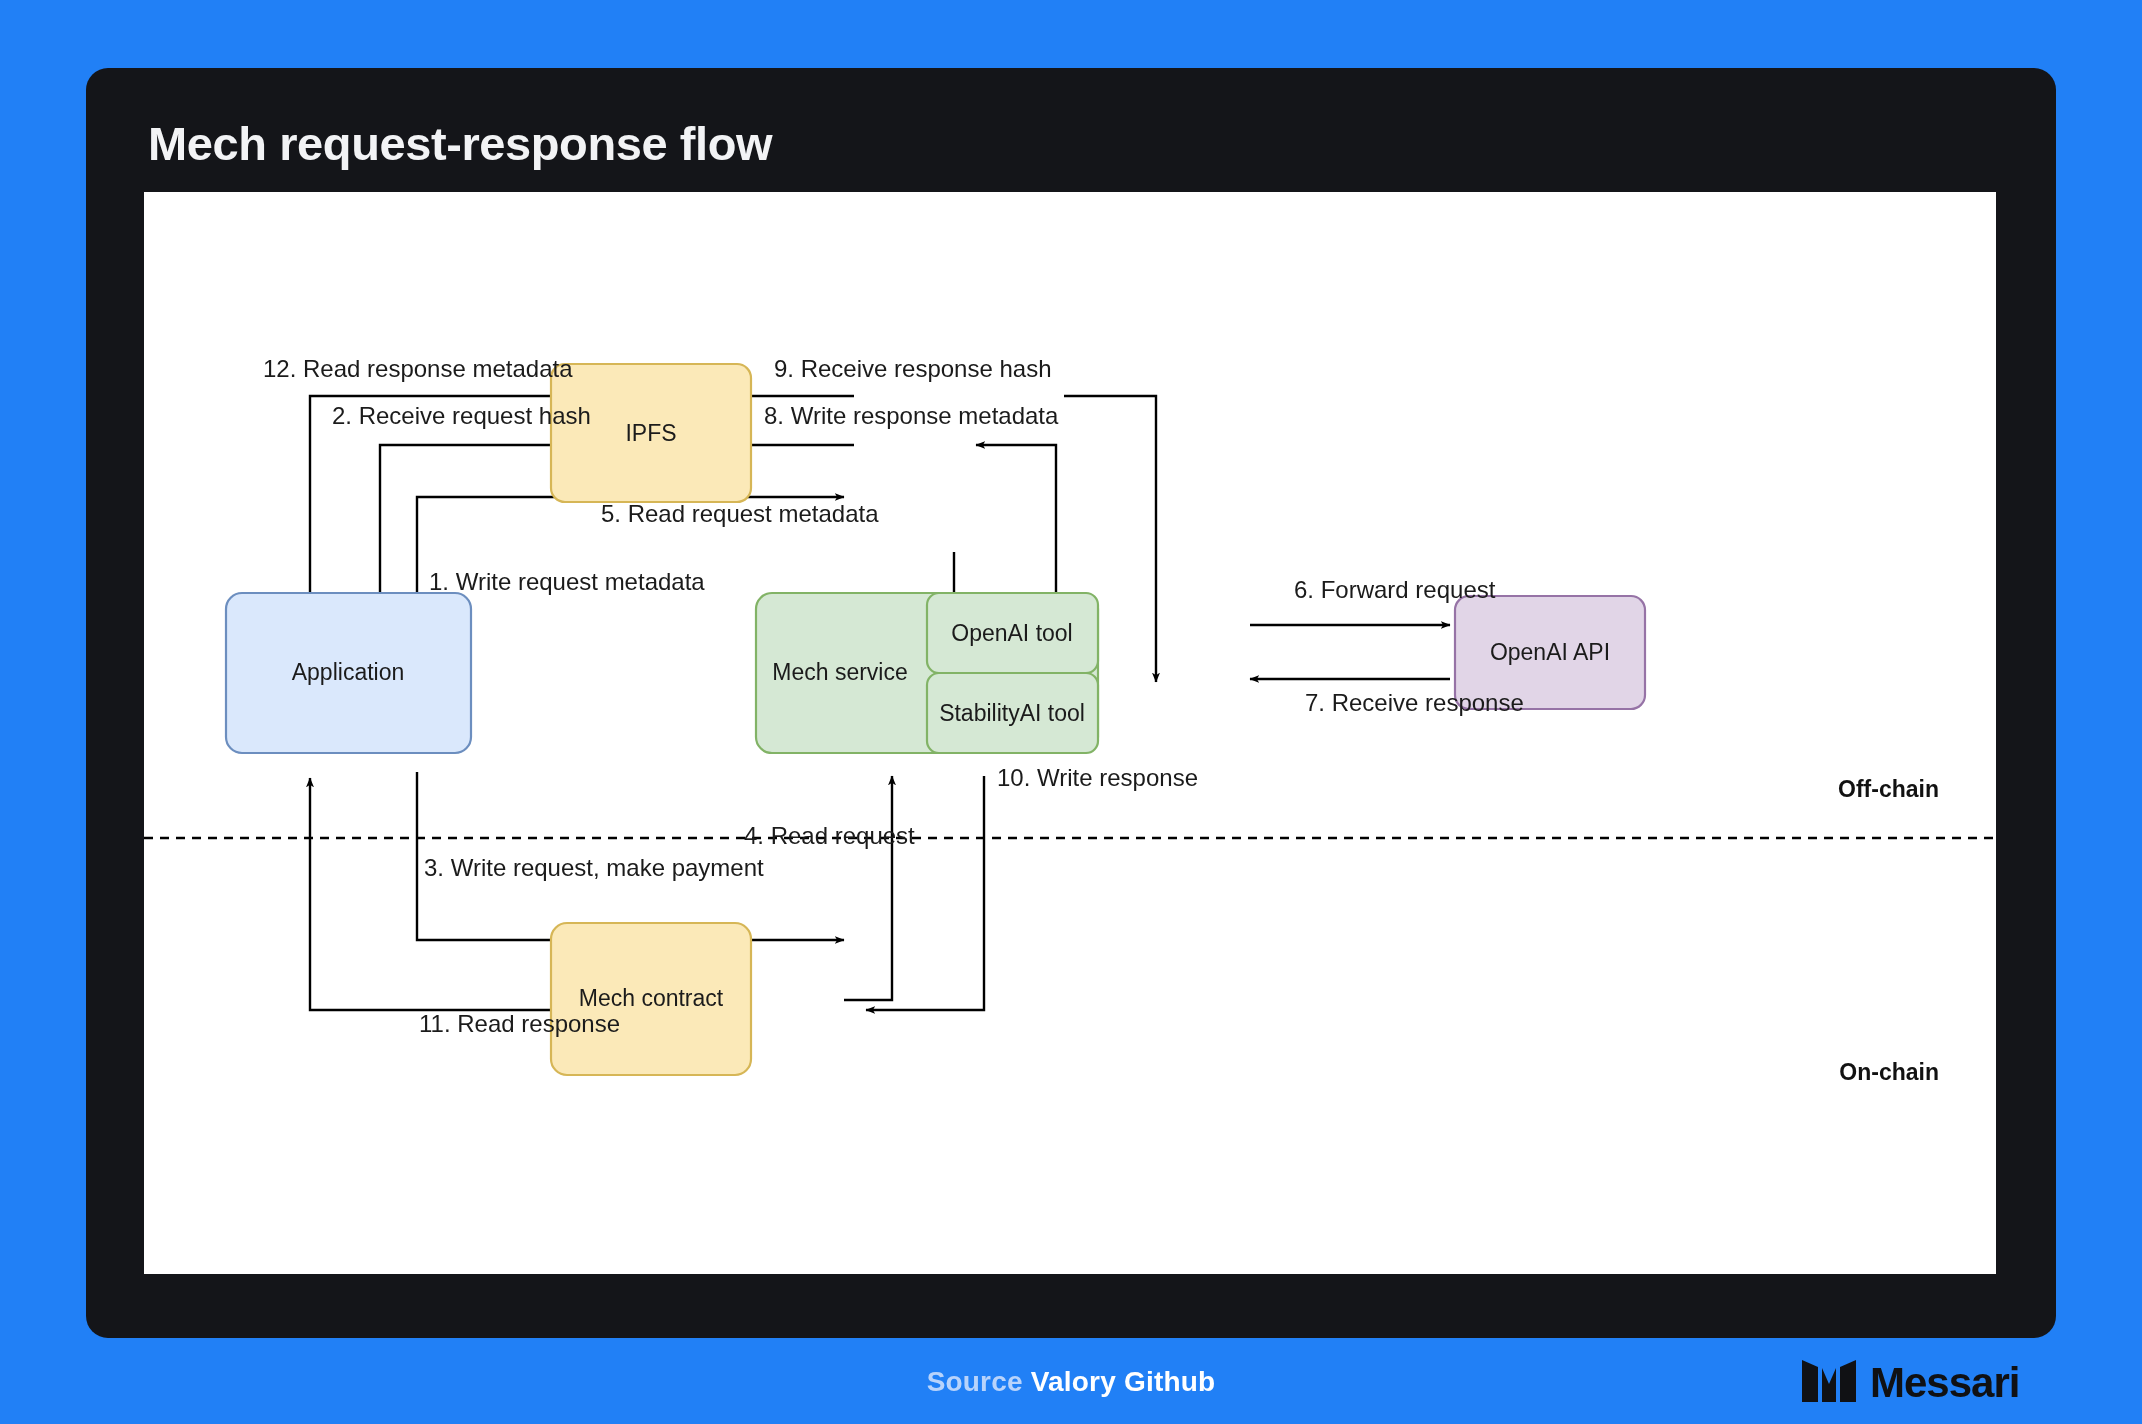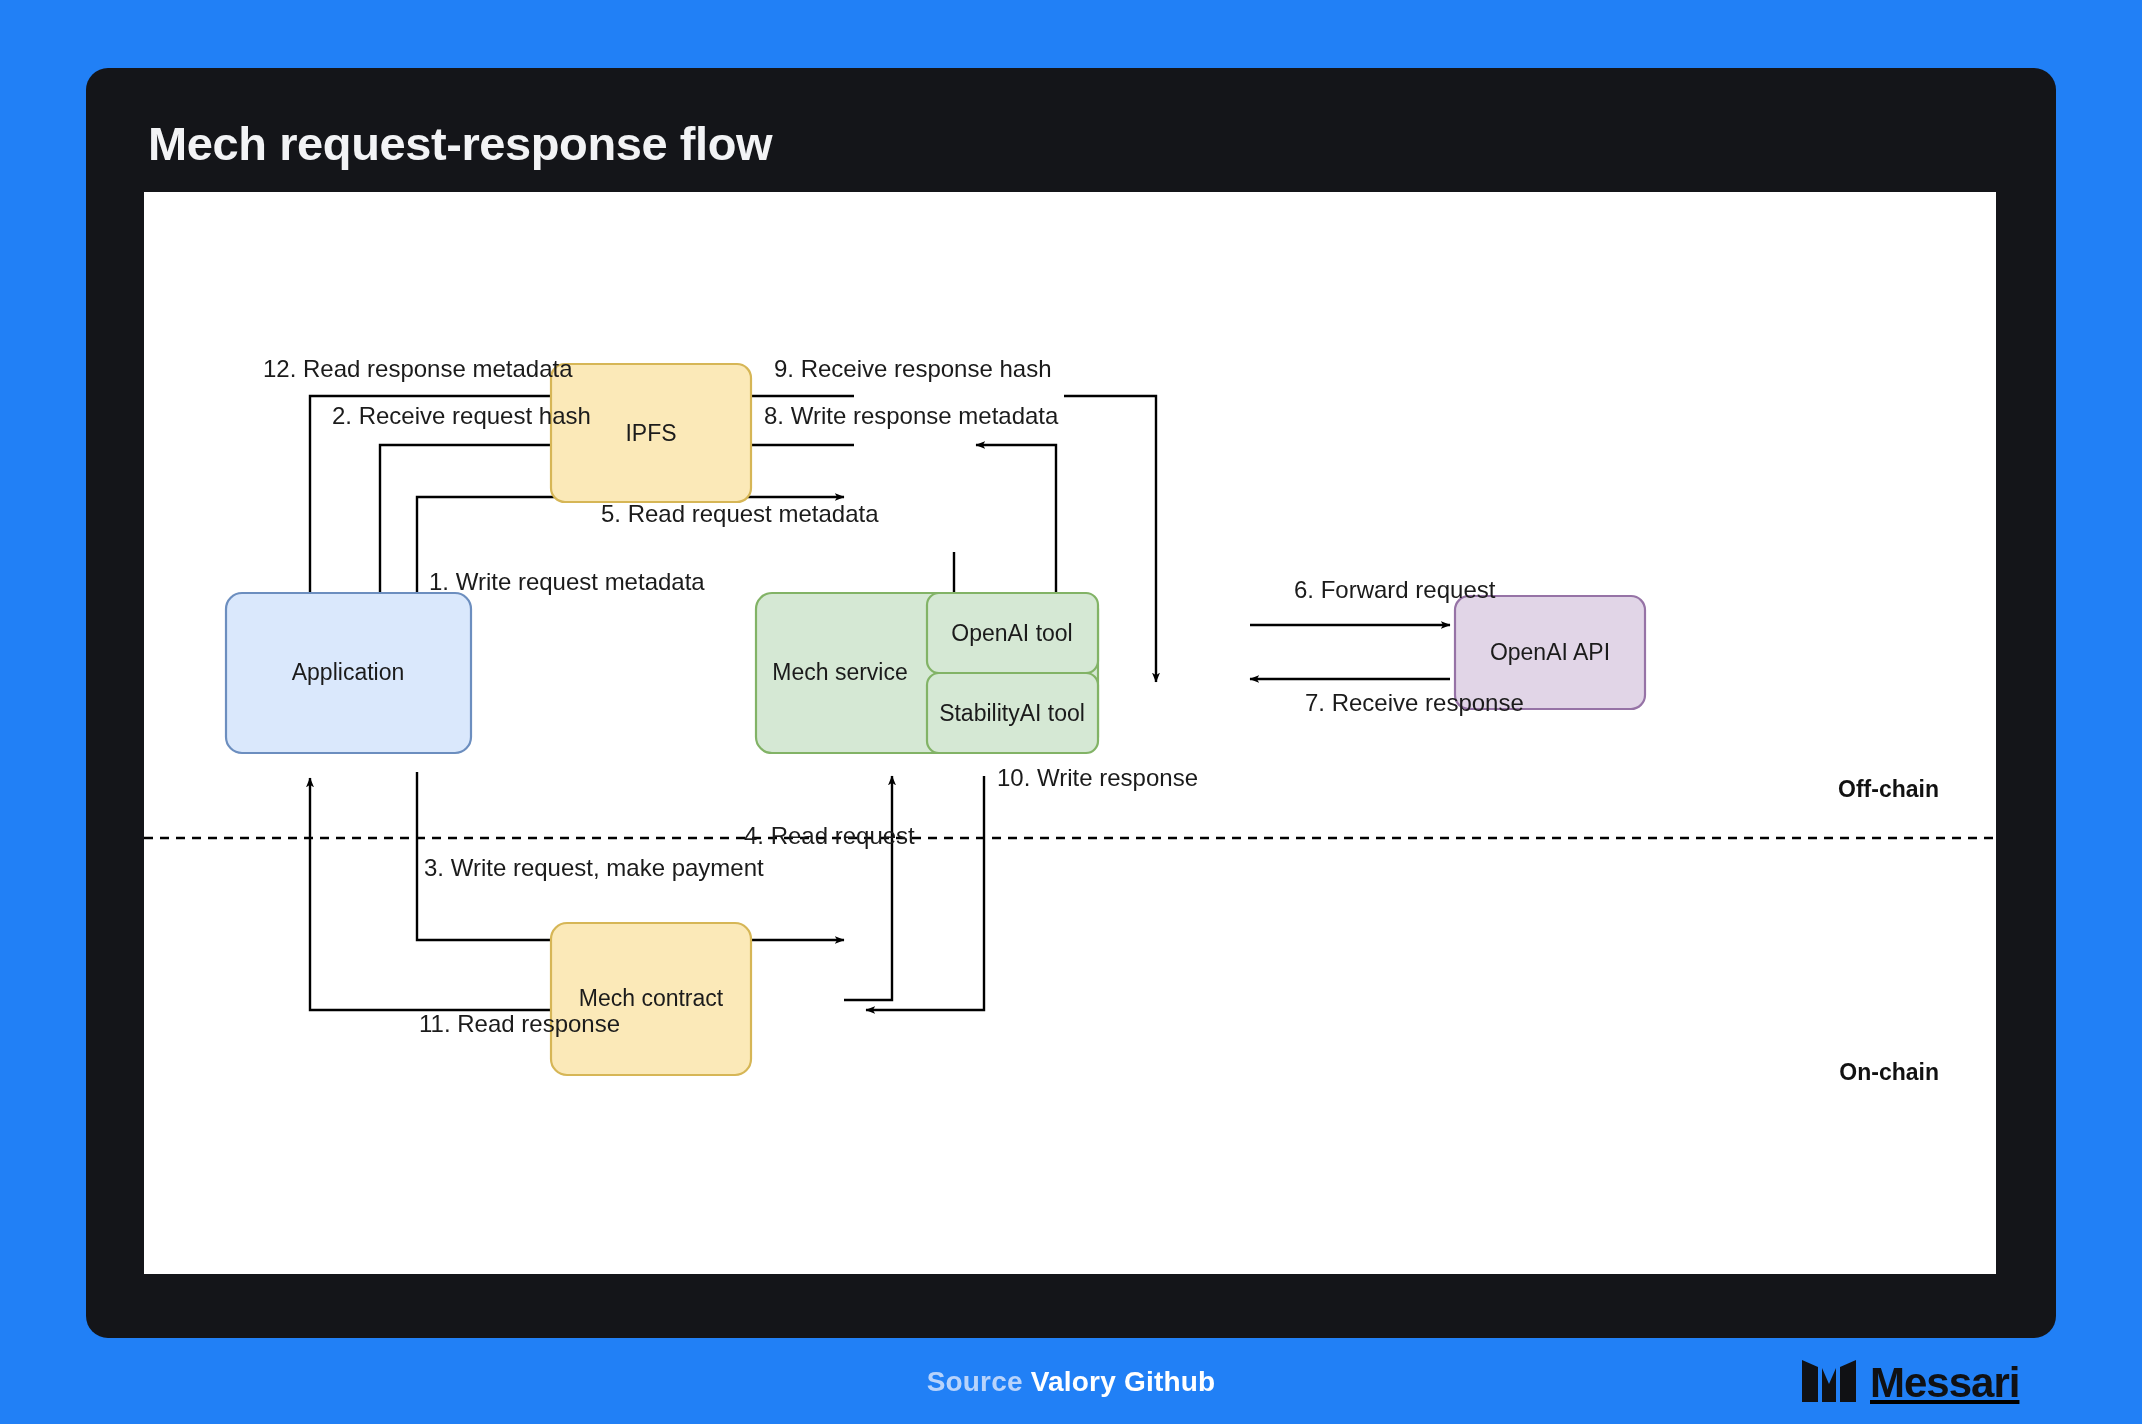--- a/index.html
+++ b/index.html
@@ -75,21 +75,20 @@
   .footer-source .lbl {
     color: #b8d3fb;
   }
   .logo {
     position: absolute;
     left: 1800px;
     top: 1358px;
     display: flex;
     align-items: center;
     gap: 12px;
-    text-decoration: underline;
   }
   .logo-word {
     font-size: 42px;
     font-weight: bold;
     color: #101114;
     letter-spacing: -1px;
     line-height: 1;
   }
   .node-label {
     font-family: "Liberation Sans", sans-serif;

